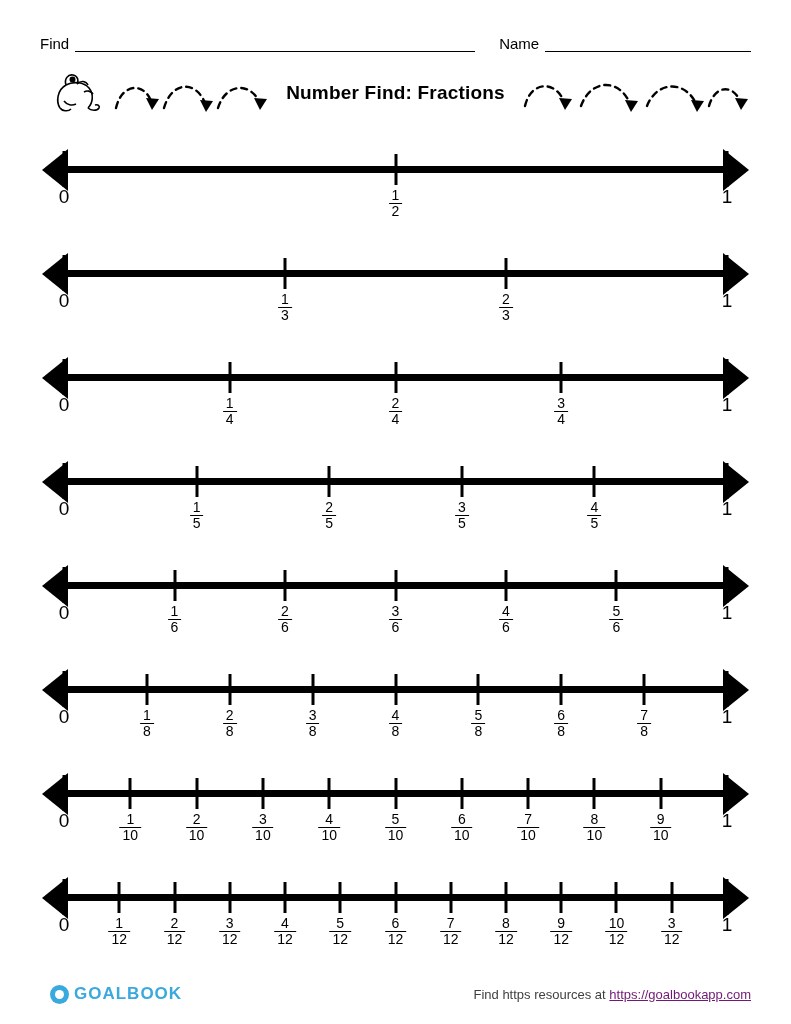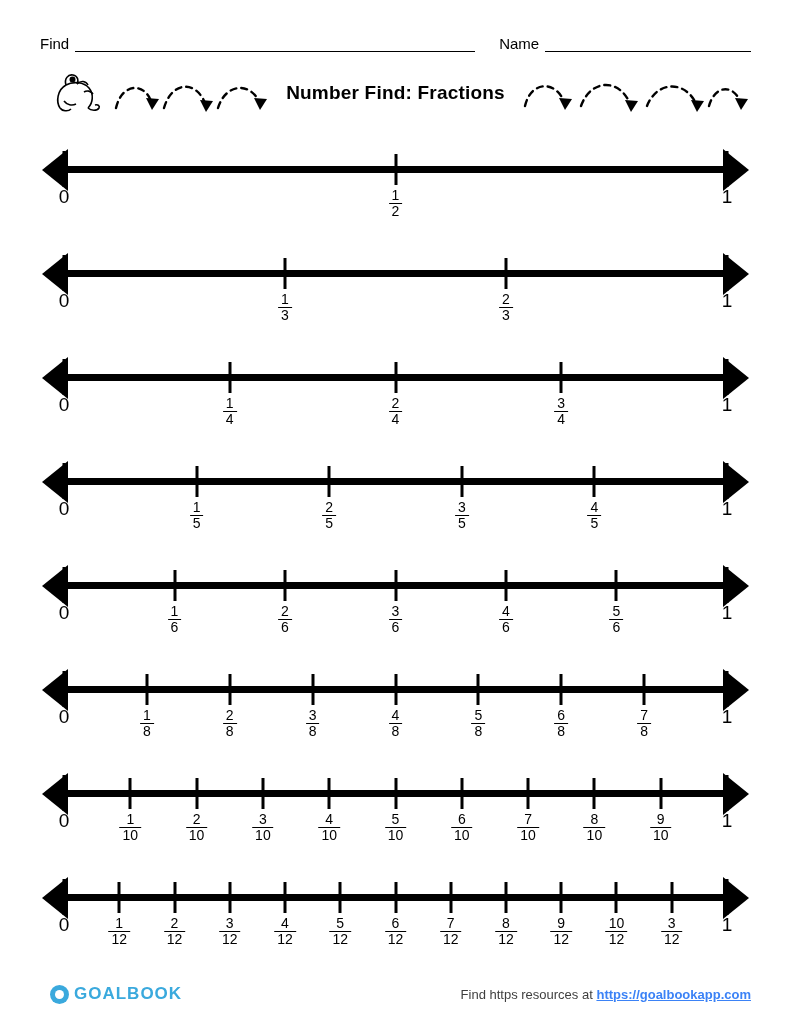--- a/index.html
+++ b/index.html
@@ -210,22 +210,22 @@
     letter-spacing: 1px;
   }
   .footer-right {
     position: absolute;
     right: 0;
     bottom: 4px;
     font-size: 13px;
     color: #3f3f3f;
   }
   .footer-right a {
-    color: #3b82f6;
-    font-weight: bold;
+    color: #701a75;
+    font-weight: normal;
     text-decoration: underline;
   }
 </style>
 </head>
 <body>
 
 <div class="page">
 
   <div class="header-row">
     <span class="name-label">Find</span>

